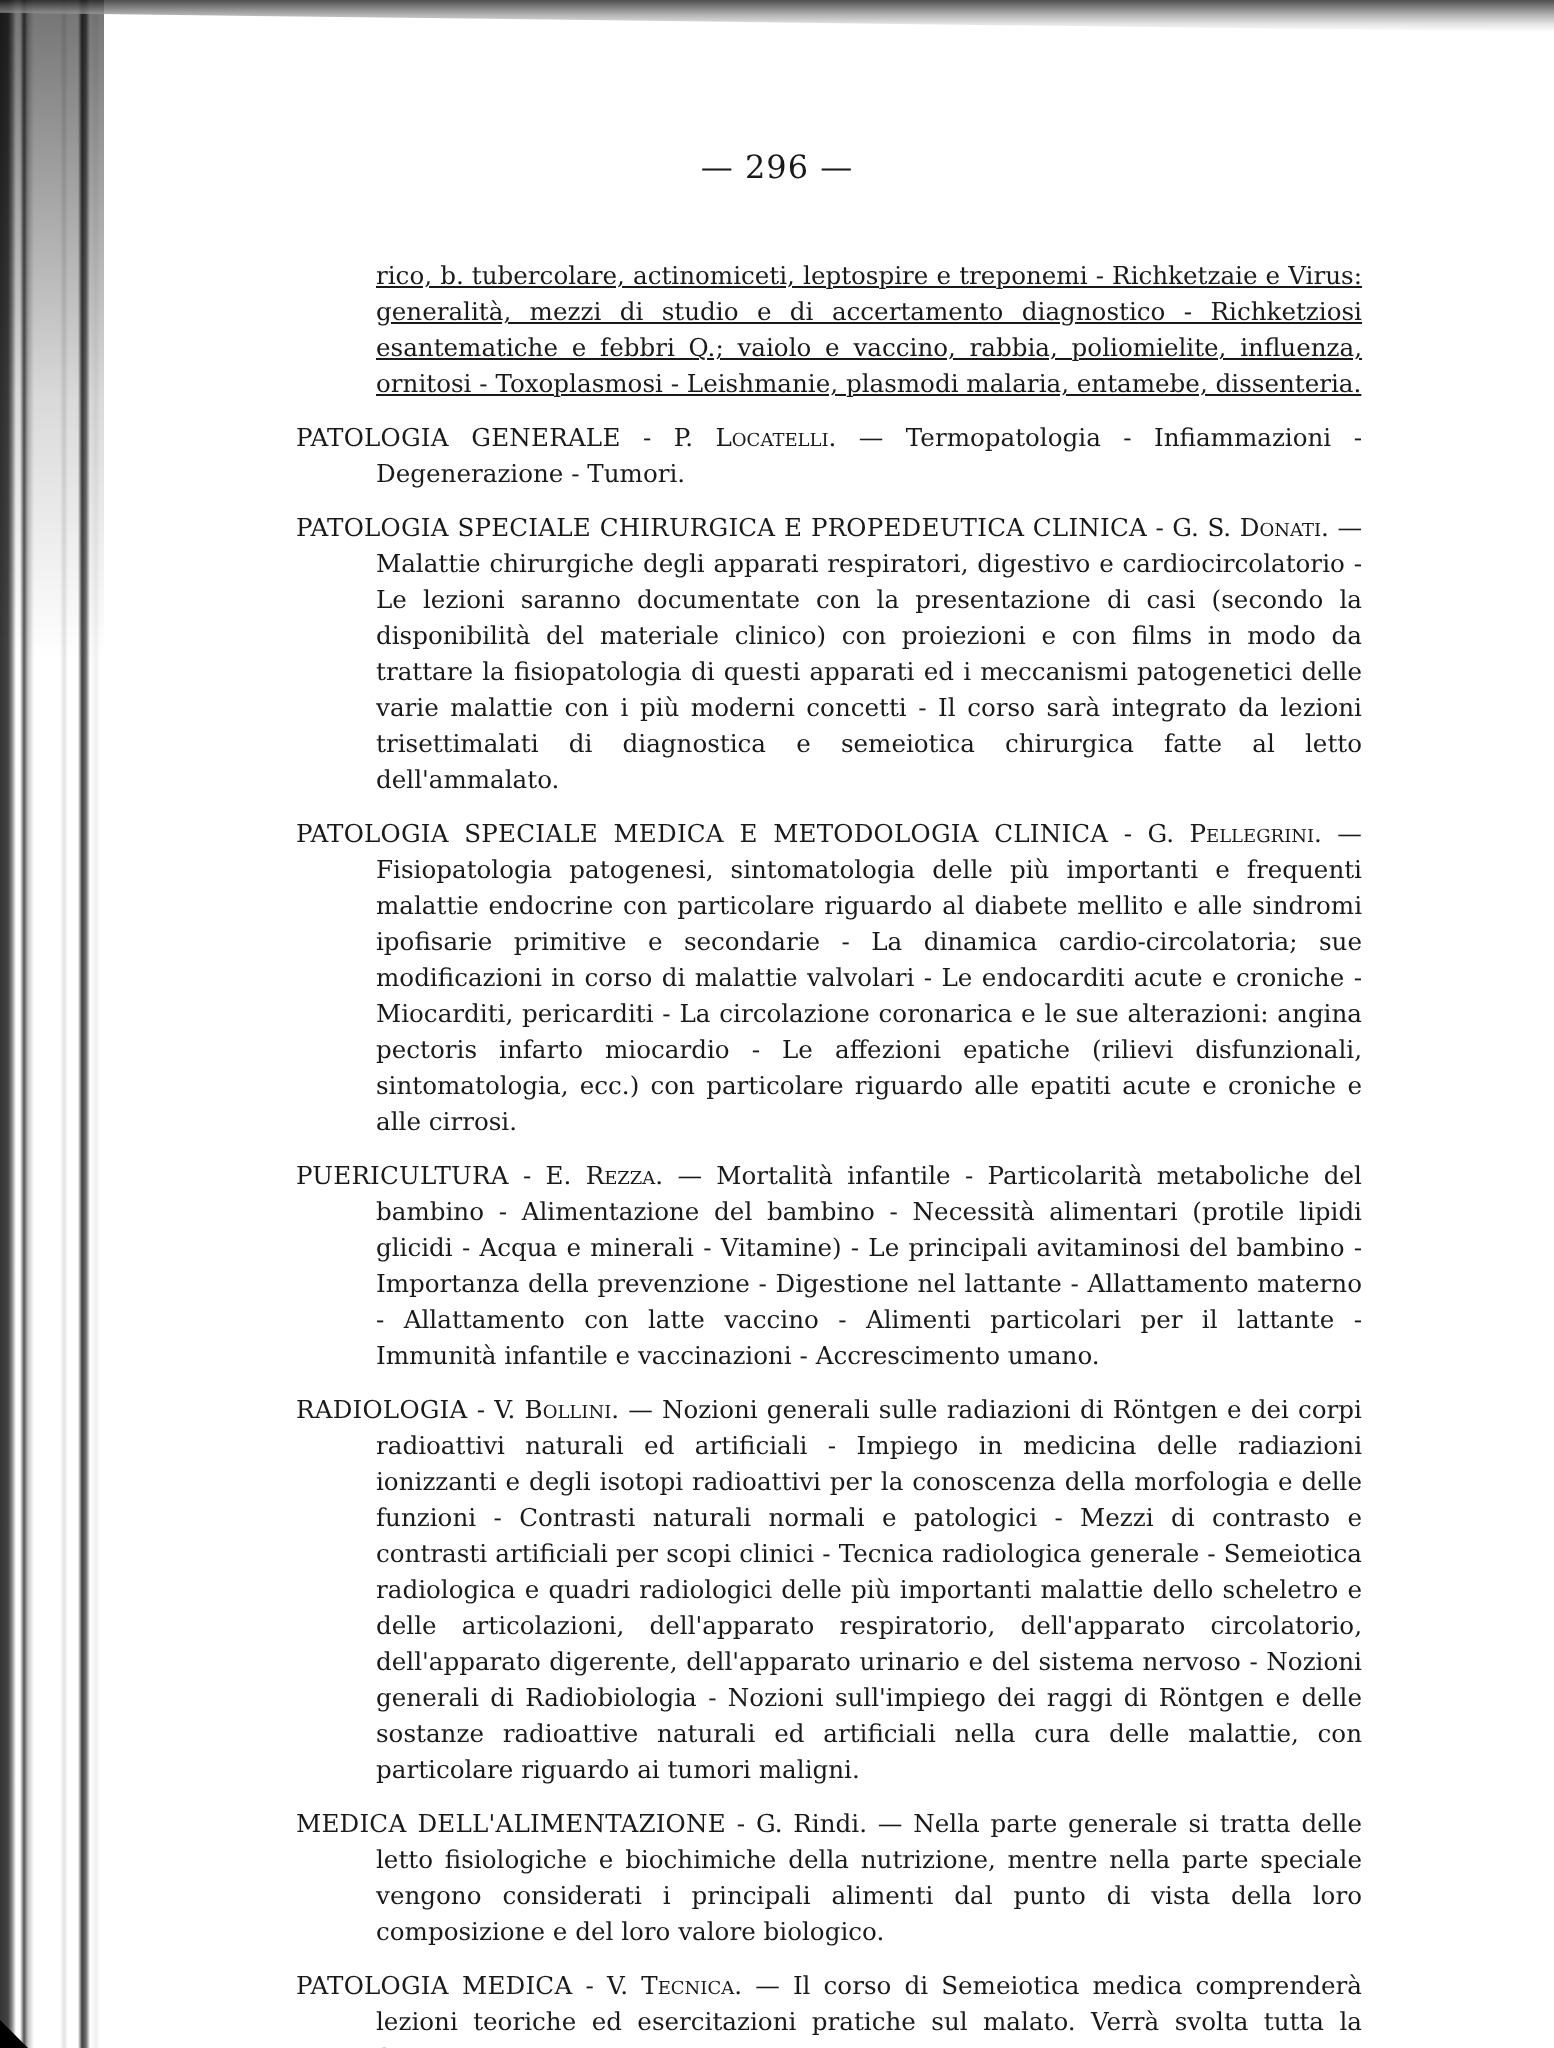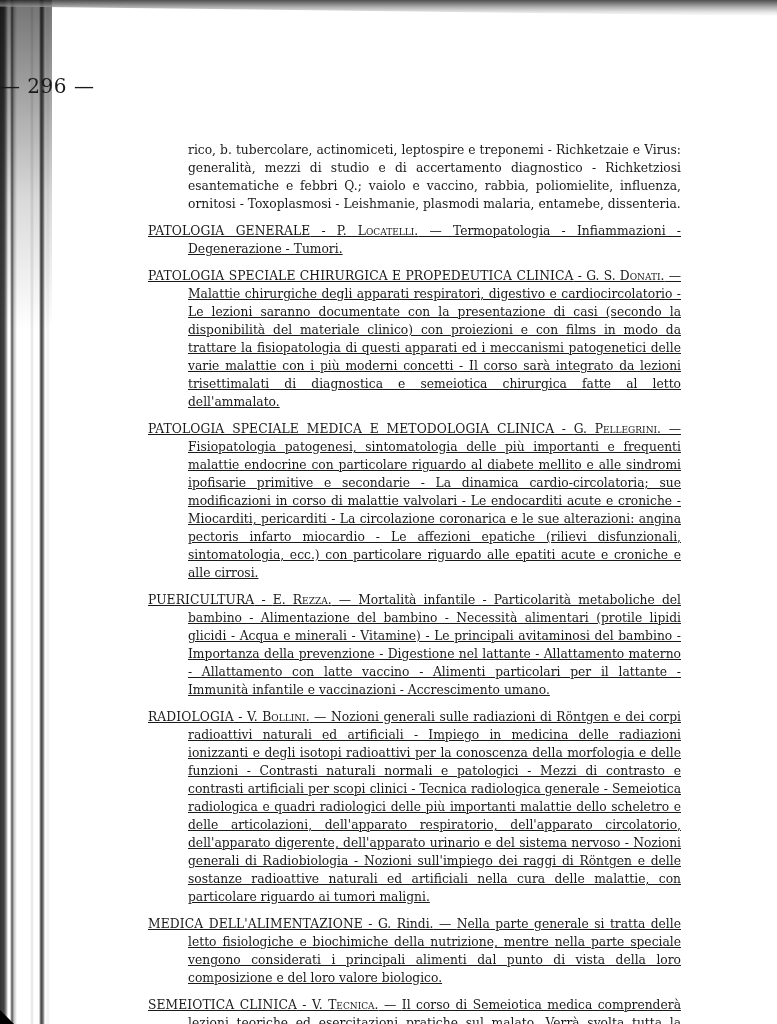--- a/index.html
+++ b/index.html
@@ -25,30 +25,30 @@
     background:linear-gradient(180deg, #222 0px, #555 3px, #999 7px, #ddd 12px, rgba(255,255,255,0) 16px);
     clip-path: polygon(0 0, 100% 0, 100% 100%, 0 40%);
     opacity:.8;
   }
   .scan-corner {
     position:absolute; left:0; bottom:0; width:0; height:0;
     border-left:14px solid #000; border-top:14px solid transparent;
   }
 
   .page-number {
-    position:absolute; top:74px; left:0; width:777px; text-align:left;
-    font-size:20px; letter-spacing:.5px;
+    position:absolute; top:74px; left:0; width:777px; text-align:center;
+    font-size:16px; letter-spacing:.5px;
   }
   .content {
     position:absolute; left:148px; top:129px; width:533px;
     font-size:12.3px; line-height:18px;
   }
-  .p-cont { text-align:justify; margin:12px 0 9px 40px; }
+  .p-cont { text-align:justify; margin:0 0 9px 40px;text-decoration:underline; }
   .entry { margin:0 0 9px 0; text-align:justify; }
-  .entry-body { text-align:justify; padding-left:40px; text-indent:-40px;text-decoration:underline; }
+  .entry-body { text-align:justify; padding-left:40px; text-indent:-40px; }
   .subject { font-variant:normal; letter-spacing:.1px; }
   .author { font-variant:small-caps; }
 </style>
 </head>
 <body>
 
 <div class="scan-left"></div>
 <div class="scan-left-top"></div>
 <div class="scan-top"></div>
 <div class="scan-corner"></div>
@@ -89,16 +89,16 @@
   </div>
 
   <div class="entry">
     <div class="entry-body">
       <span class="subject">MEDICA DELL'ALIMENTAZIONE</span><span> - </span><span>G. Rindi.</span><span> — </span><span>Nella parte generale si tratta delle letto fisiologiche e biochimiche della nutrizione, mentre nella parte speciale vengono considerati i principali alimenti dal punto di vista della loro composizione e del loro valore biologico.</span>
     </div>
   </div>
 
   <div class="entry">
     <div class="entry-body">
-      <span class="subject">SEMEIOTICA CLINICA</span><span> - </span><span class="author">V. Tecnica.</span><span> — </span><span>Il corso di Semeiotica medica comprenderà lezioni teoriche ed esercitazioni pratiche sul malato. Verrà svolta tutta la Semeiotica</span>
+      <span class="subject">PATOLOGIA MEDICA</span><span> - </span><span class="author">V. Tecnica.</span><span> — </span><span>Il corso di Semeiotica medica comprenderà lezioni teoriche ed esercitazioni pratiche sul malato. Verrà svolta tutta la Semeiotica</span>
     </div>
   </div>
 </div>
 
 </body></html>

